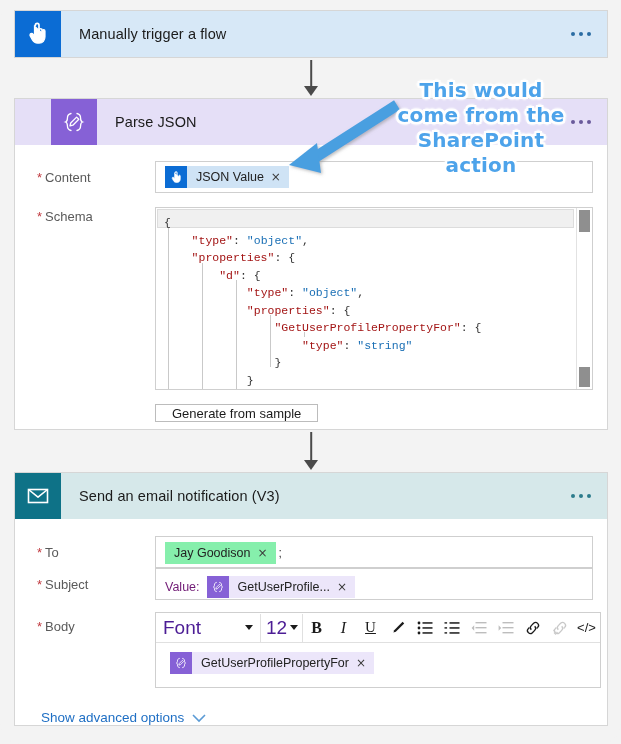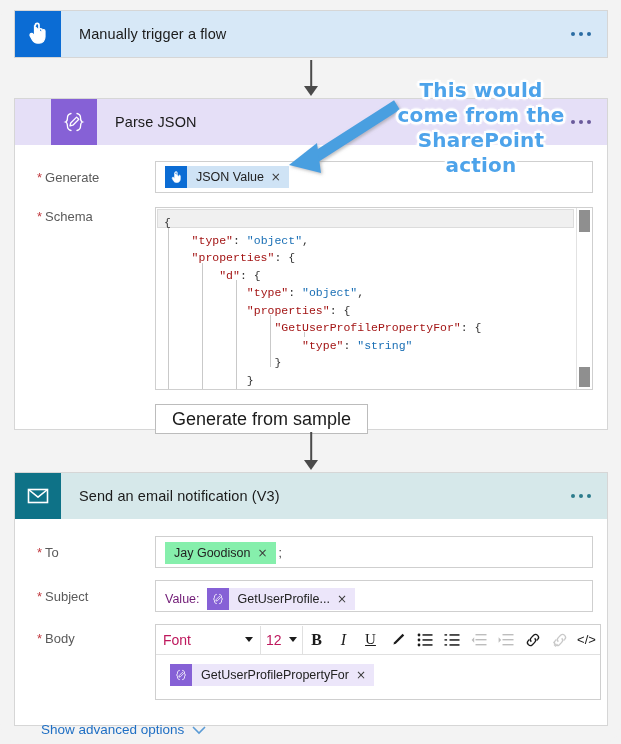--- a/index.html
+++ b/index.html
@@ -137,38 +137,38 @@
   .guide{position:absolute;width:1px;background:#c9c9c9;}
   .sbar{
     position:absolute;top:0;right:0;bottom:0;width:15px;
     background:#fff;border-left:1px solid #e2e2e2;
     z-index:3;cursor:pointer;
   }
   .sthumb{position:absolute;left:2px;width:11px;background:#8f8f8f;}
 
   .btn{
     display:inline-flex;align-items:center;justify-content:center;
-    height:30px;padding:0 16px;
+    height:18px;padding:0 16px;
     background:#fff;border:1px solid #bcbcbc;
-    font-size:18px;color:#1b1b1b;
+    font-size:13px;color:#1b1b1b;
     cursor:pointer;box-sizing:border-box;
   }
 
   
   .rte{border:1px solid #cfcfcf;background:#fff;box-sizing:border-box;}
   .rte-bar{
     height:30px;display:flex;align-items:center;
     border-bottom:1px solid #e0e0e0;
     box-sizing:border-box;
   }
   .rte-sel{
     display:flex;align-items:center;justify-content:space-between;
     height:28px;box-sizing:border-box;
     border-right:1px solid #e0e0e0;
-    font-size:14px;color:#be185d;
+    font-size:19px;color:#4c1d95;
     padding:0 7px;cursor:pointer;
   }
   .sel-font{width:105px;}
   .sel-size{width:42px;}
   .caret{
     width:0;height:0;
     border-left:4.5px solid transparent;
     border-right:4.5px solid transparent;
     border-top:5.5px solid #1b1b1b;
     margin-left:5px;
@@ -256,21 +256,21 @@
       <div class="head-title">Parse JSON</div>
       <div class="head-ellipsis">
         <i></i>
         <i></i>
         <i></i>
       </div>
     </div>
 
     <div class="row" style="margin-top:16px;padding-right:14px;">
       <div class="row-label" style="padding-top:9px;">
-        <span class="req">*</span><span>Generate</span>
+        <span class="req">*</span><span>Content</span>
       </div>
       <div class="field" style="height:32px;padding:4px 0 0 9px;">
         <span class="chip chip-blue">
           <span class="chip-ico">
             <svg width="13" height="13" viewBox="0 0 24 24" aria-hidden="true">
               <path d="M9.4 3.2c0-1 .8-1.8 1.8-1.8s1.8.8 1.8 1.8v6.4" fill="none" stroke="#fff" stroke-width="2" stroke-linecap="round"></path>
               <path d="M16.1 10.2V9.1c0-.8.66-1.45 1.45-1.45s1.45.65 1.45 1.45v5.6c0 3.6-2.3 6.4-5.8 6.4h-1.7c-2.5 0-3.9-1.2-5.1-3.2L4.2 14c-.5-.85-.2-1.9.65-2.35.8-.42 1.8-.15 2.28.6l1.35 2.1V3.2" fill="#fff" stroke="#fff" stroke-width="1.2" stroke-linejoin="round"></path>
             </svg>
           </span>
           <span class="chip-txt">JSON Value</span>
@@ -341,21 +341,21 @@
         <span class="req">*</span><span>To</span>
       </div>
       <div class="field" style="height:32px;padding:5px 0 0 9px;">
         <span class="chip chip-gray">
           <span class="chip-txt" style="padding-left:9px">Jay Goodison</span>
           <span class="chip-x">×</span>
         </span><span style="font-size:12px;color:#333;margin-left:3px;">;</span>
       </div>
     </div>
 
-    <div class="row" style="margin-top:12px;padding-right:14px;">
+    <div class="row" style="margin-top:0;padding-right:14px;">
       <div class="row-label" style="padding-top:9px;">
         <span class="req">*</span><span>Subject</span>
       </div>
       <div class="field" style="height:32px;padding:5px 0 0 9px;display:flex;align-items:center;">
         <span style="font-size:12.5px;color:#701a75;margin-right:7px;">Value:</span>
         <span class="chip chip-purple">
           <span class="chip-ico">
             <svg width="14" height="14" viewBox="0 0 26 26" aria-hidden="true">
               <path d="M10 4.5C7.4 5 6.4 6.6 6.4 9.2c0 2.4-.4 3.3-1.9 3.8 1.5.5 1.9 1.4 1.9 3.8 0 2.6 1 4.2 3.6 4.7" fill="none" stroke="#fff" stroke-width="1.6" stroke-linecap="round"></path>
               <path d="M16 4.5c2.6.5 3.6 2.1 3.6 4.7 0 2.4.4 3.3 1.9 3.8-1.5.5-1.9 1.4-1.9 3.8 0 2.6-1 4.2-3.6 4.7" fill="none" stroke="#fff" stroke-width="1.6" stroke-linecap="round"></path>

